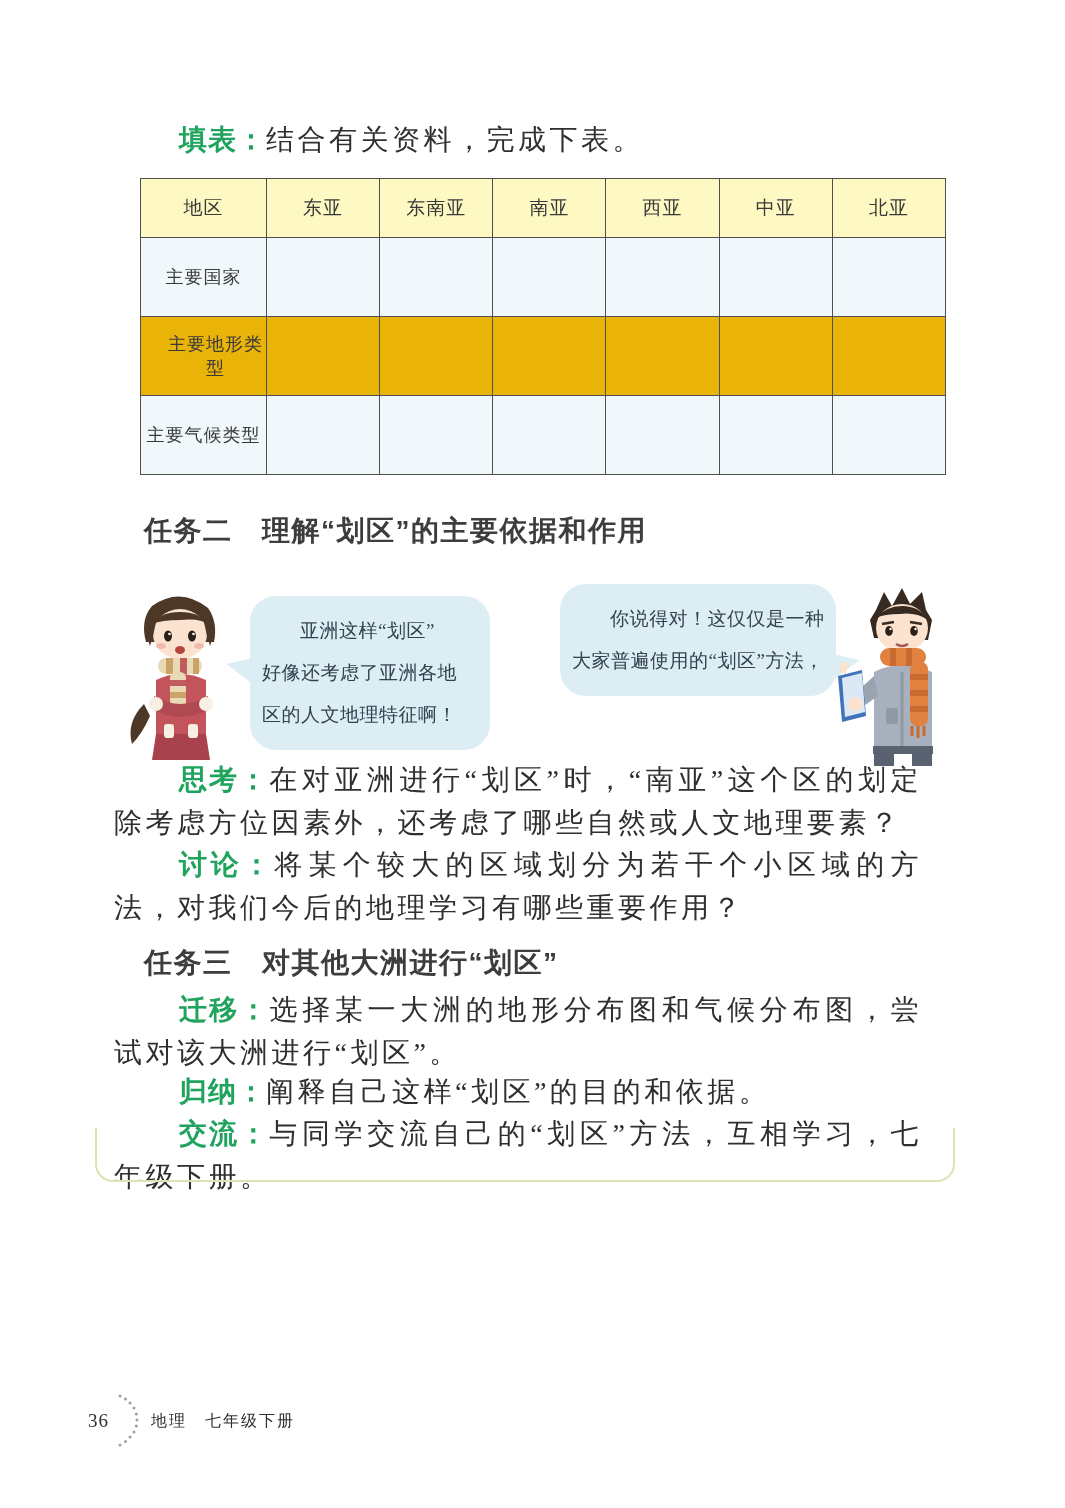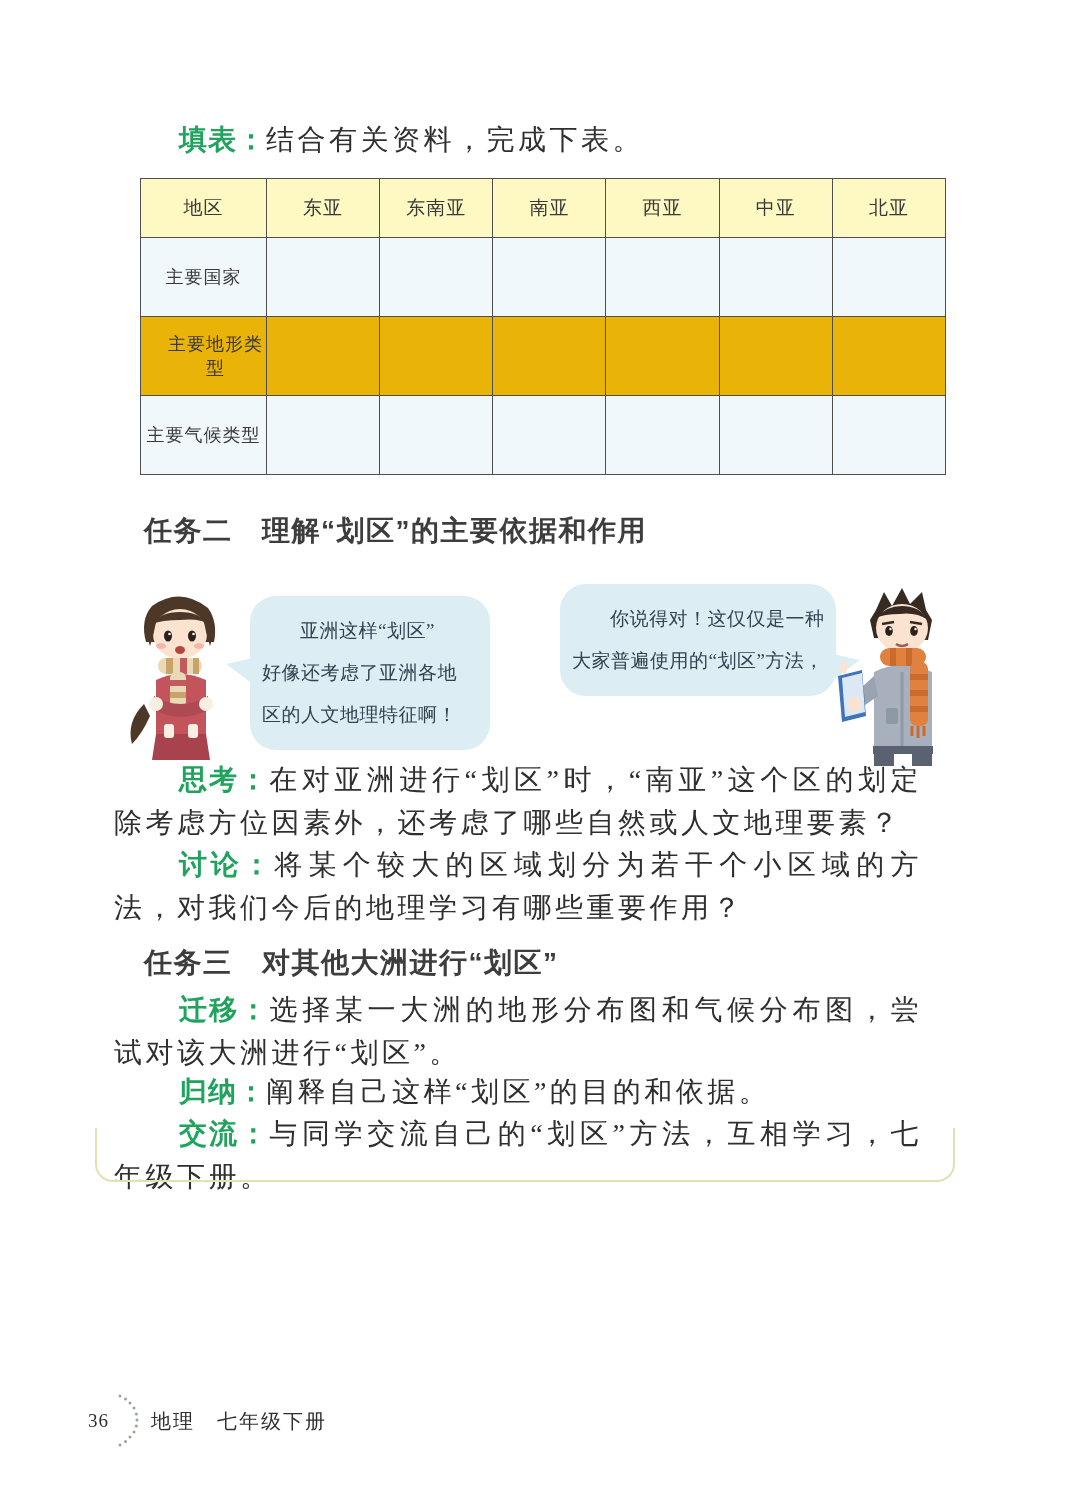--- a/index.html
+++ b/index.html
@@ -59,21 +59,21 @@
   
   .bottom-card{
     position:absolute;left:95px;top:1128px;width:856px;height:52px;
     border-left:2px solid #dfe3b4;border-right:2px solid #dfe3b4;
     border-bottom:2px solid #dfe3b4;border-radius:0 0 18px 18px;
   }
   
   .footer{position:absolute;left:88px;top:1392px;display:flex;align-items:center;}
   .page-num{font-size:19px;color:#2f2f2f;letter-spacing:1px;}
   .dot-arc{margin-left:2px;margin-right:10px;}
-  .book-title{font-size:20px;color:#2f2f2f;letter-spacing:2px;}
+  .book-title{font-size:16px;color:#2f2f2f;letter-spacing:2px;}
 </style>
 </head>
 <body>
 
 <p class="body-par" style="top:118px;"><span class="green-label">填表：</span><span>结合有关资料，完成下表。</span></p>
 
 <table class="fill-table">
   <colgroup>
     <col style="width:126px">
       <col>

